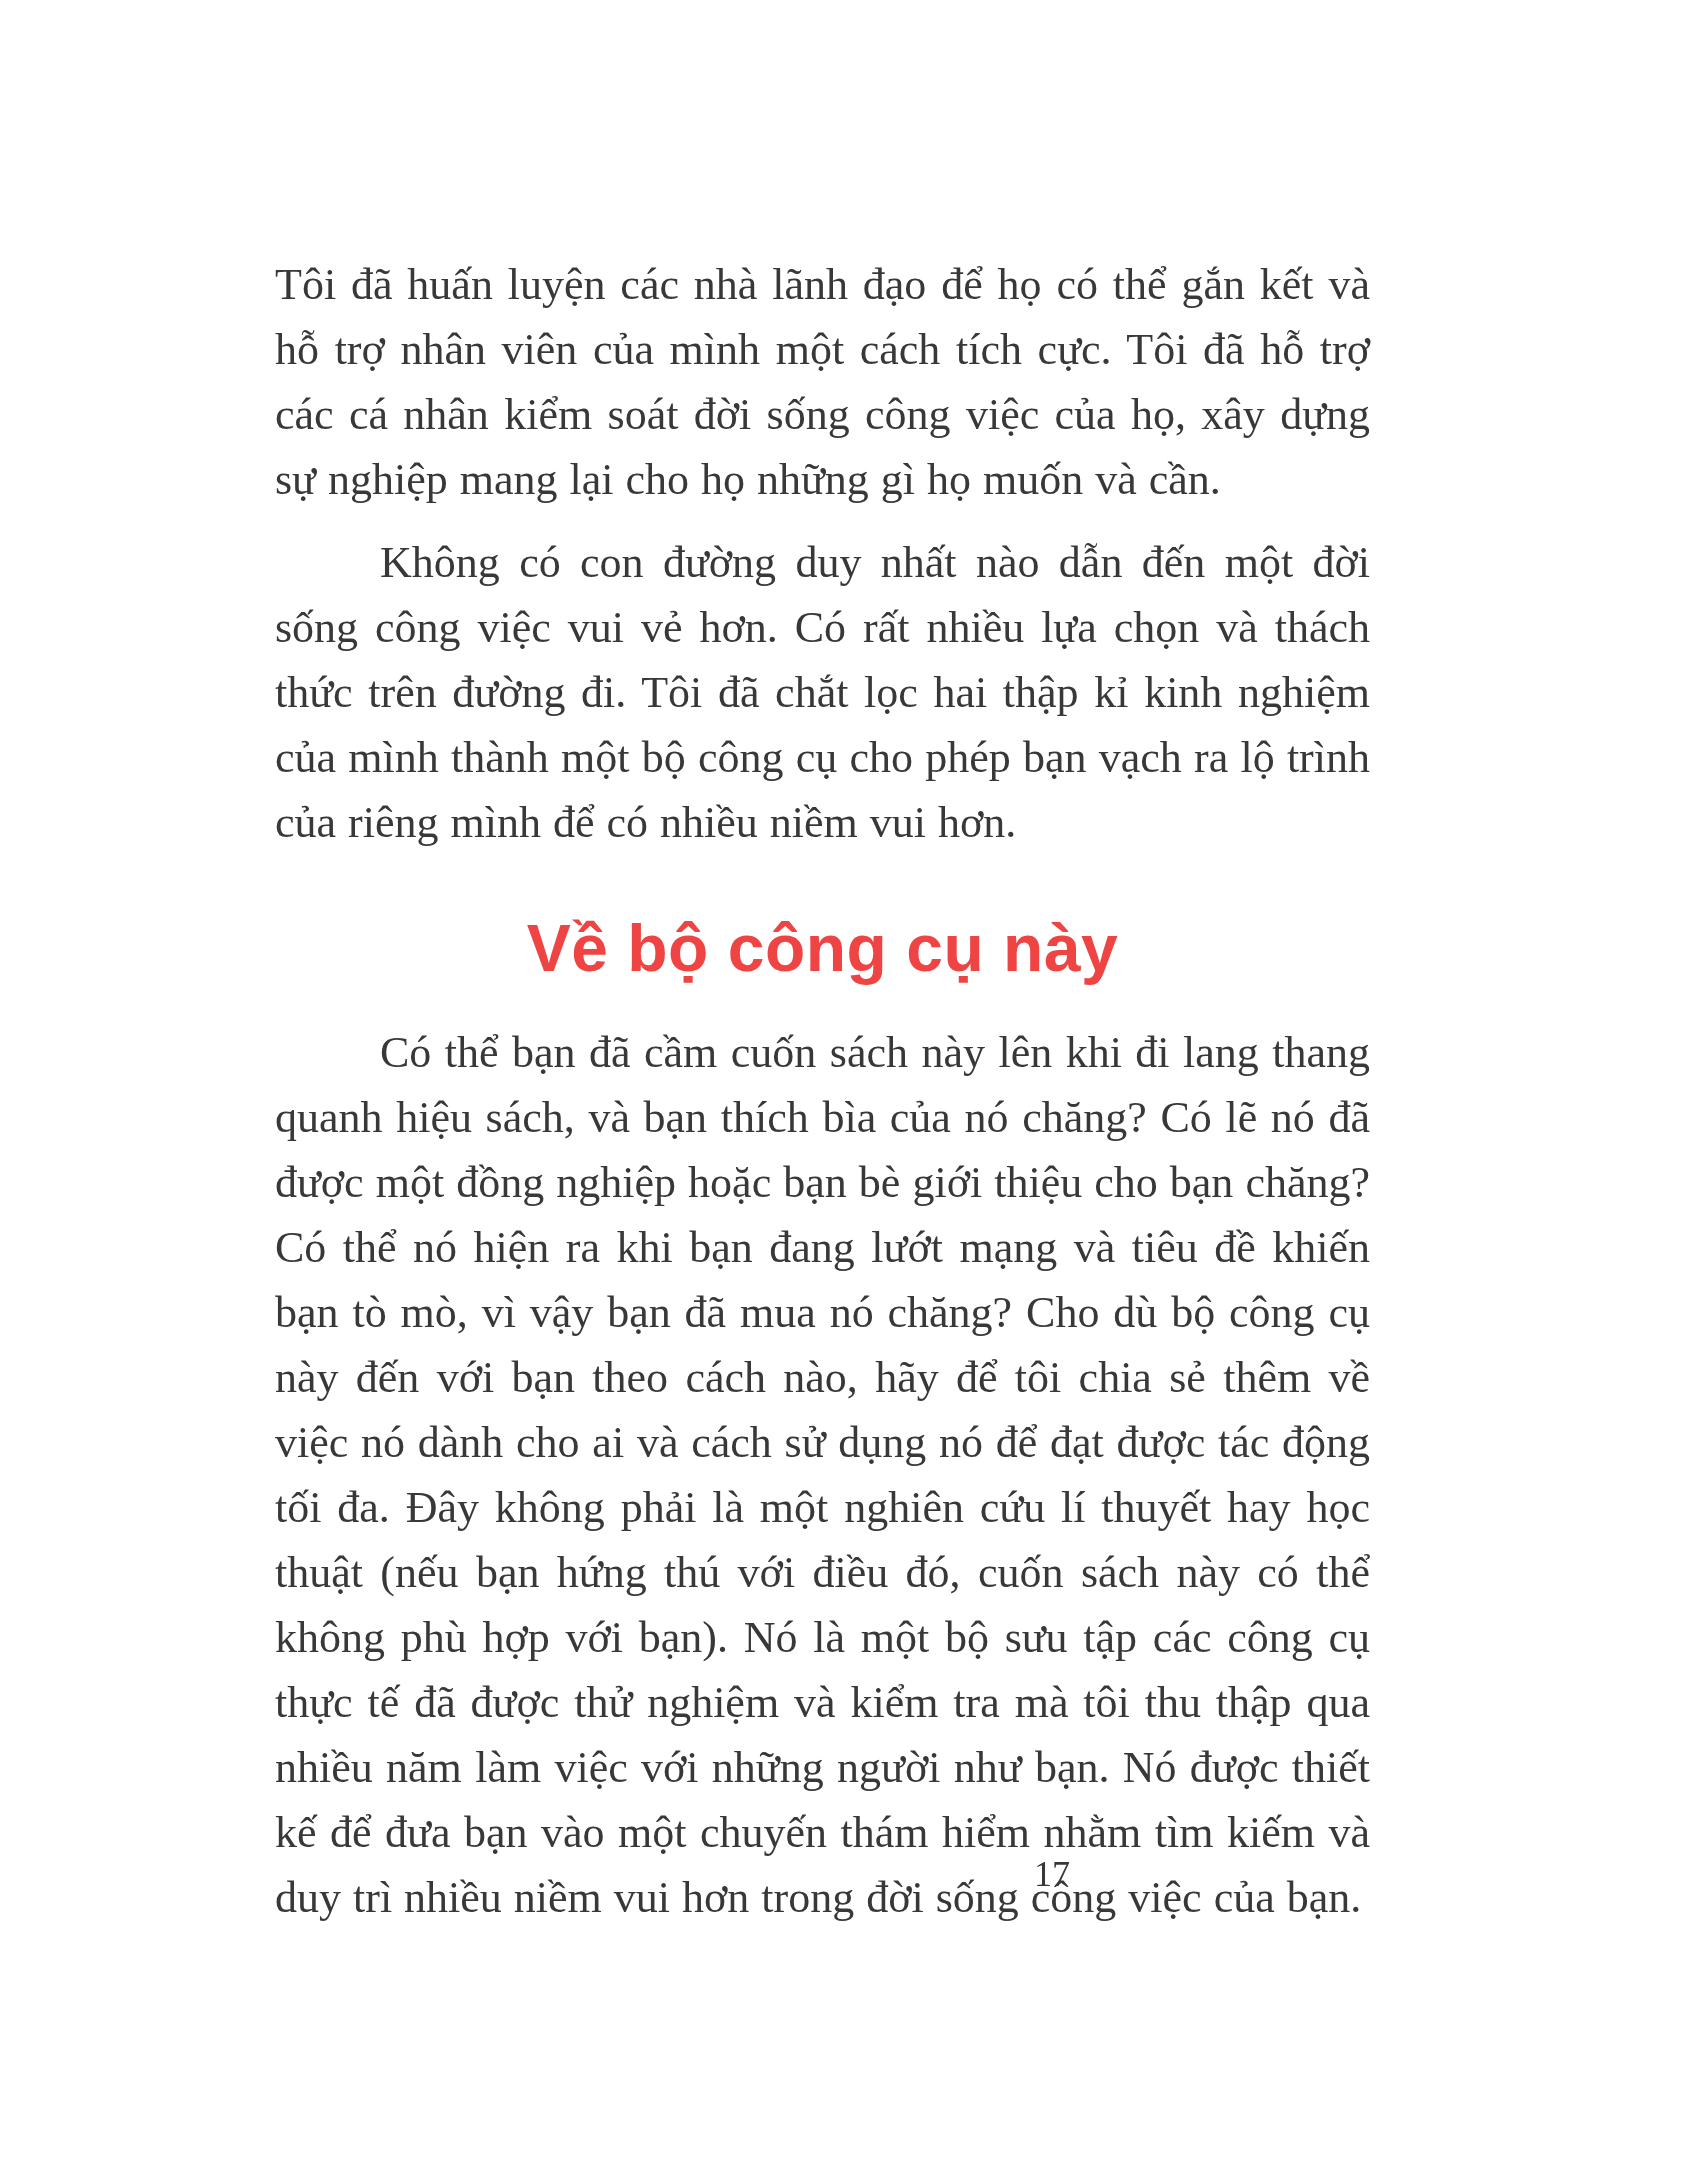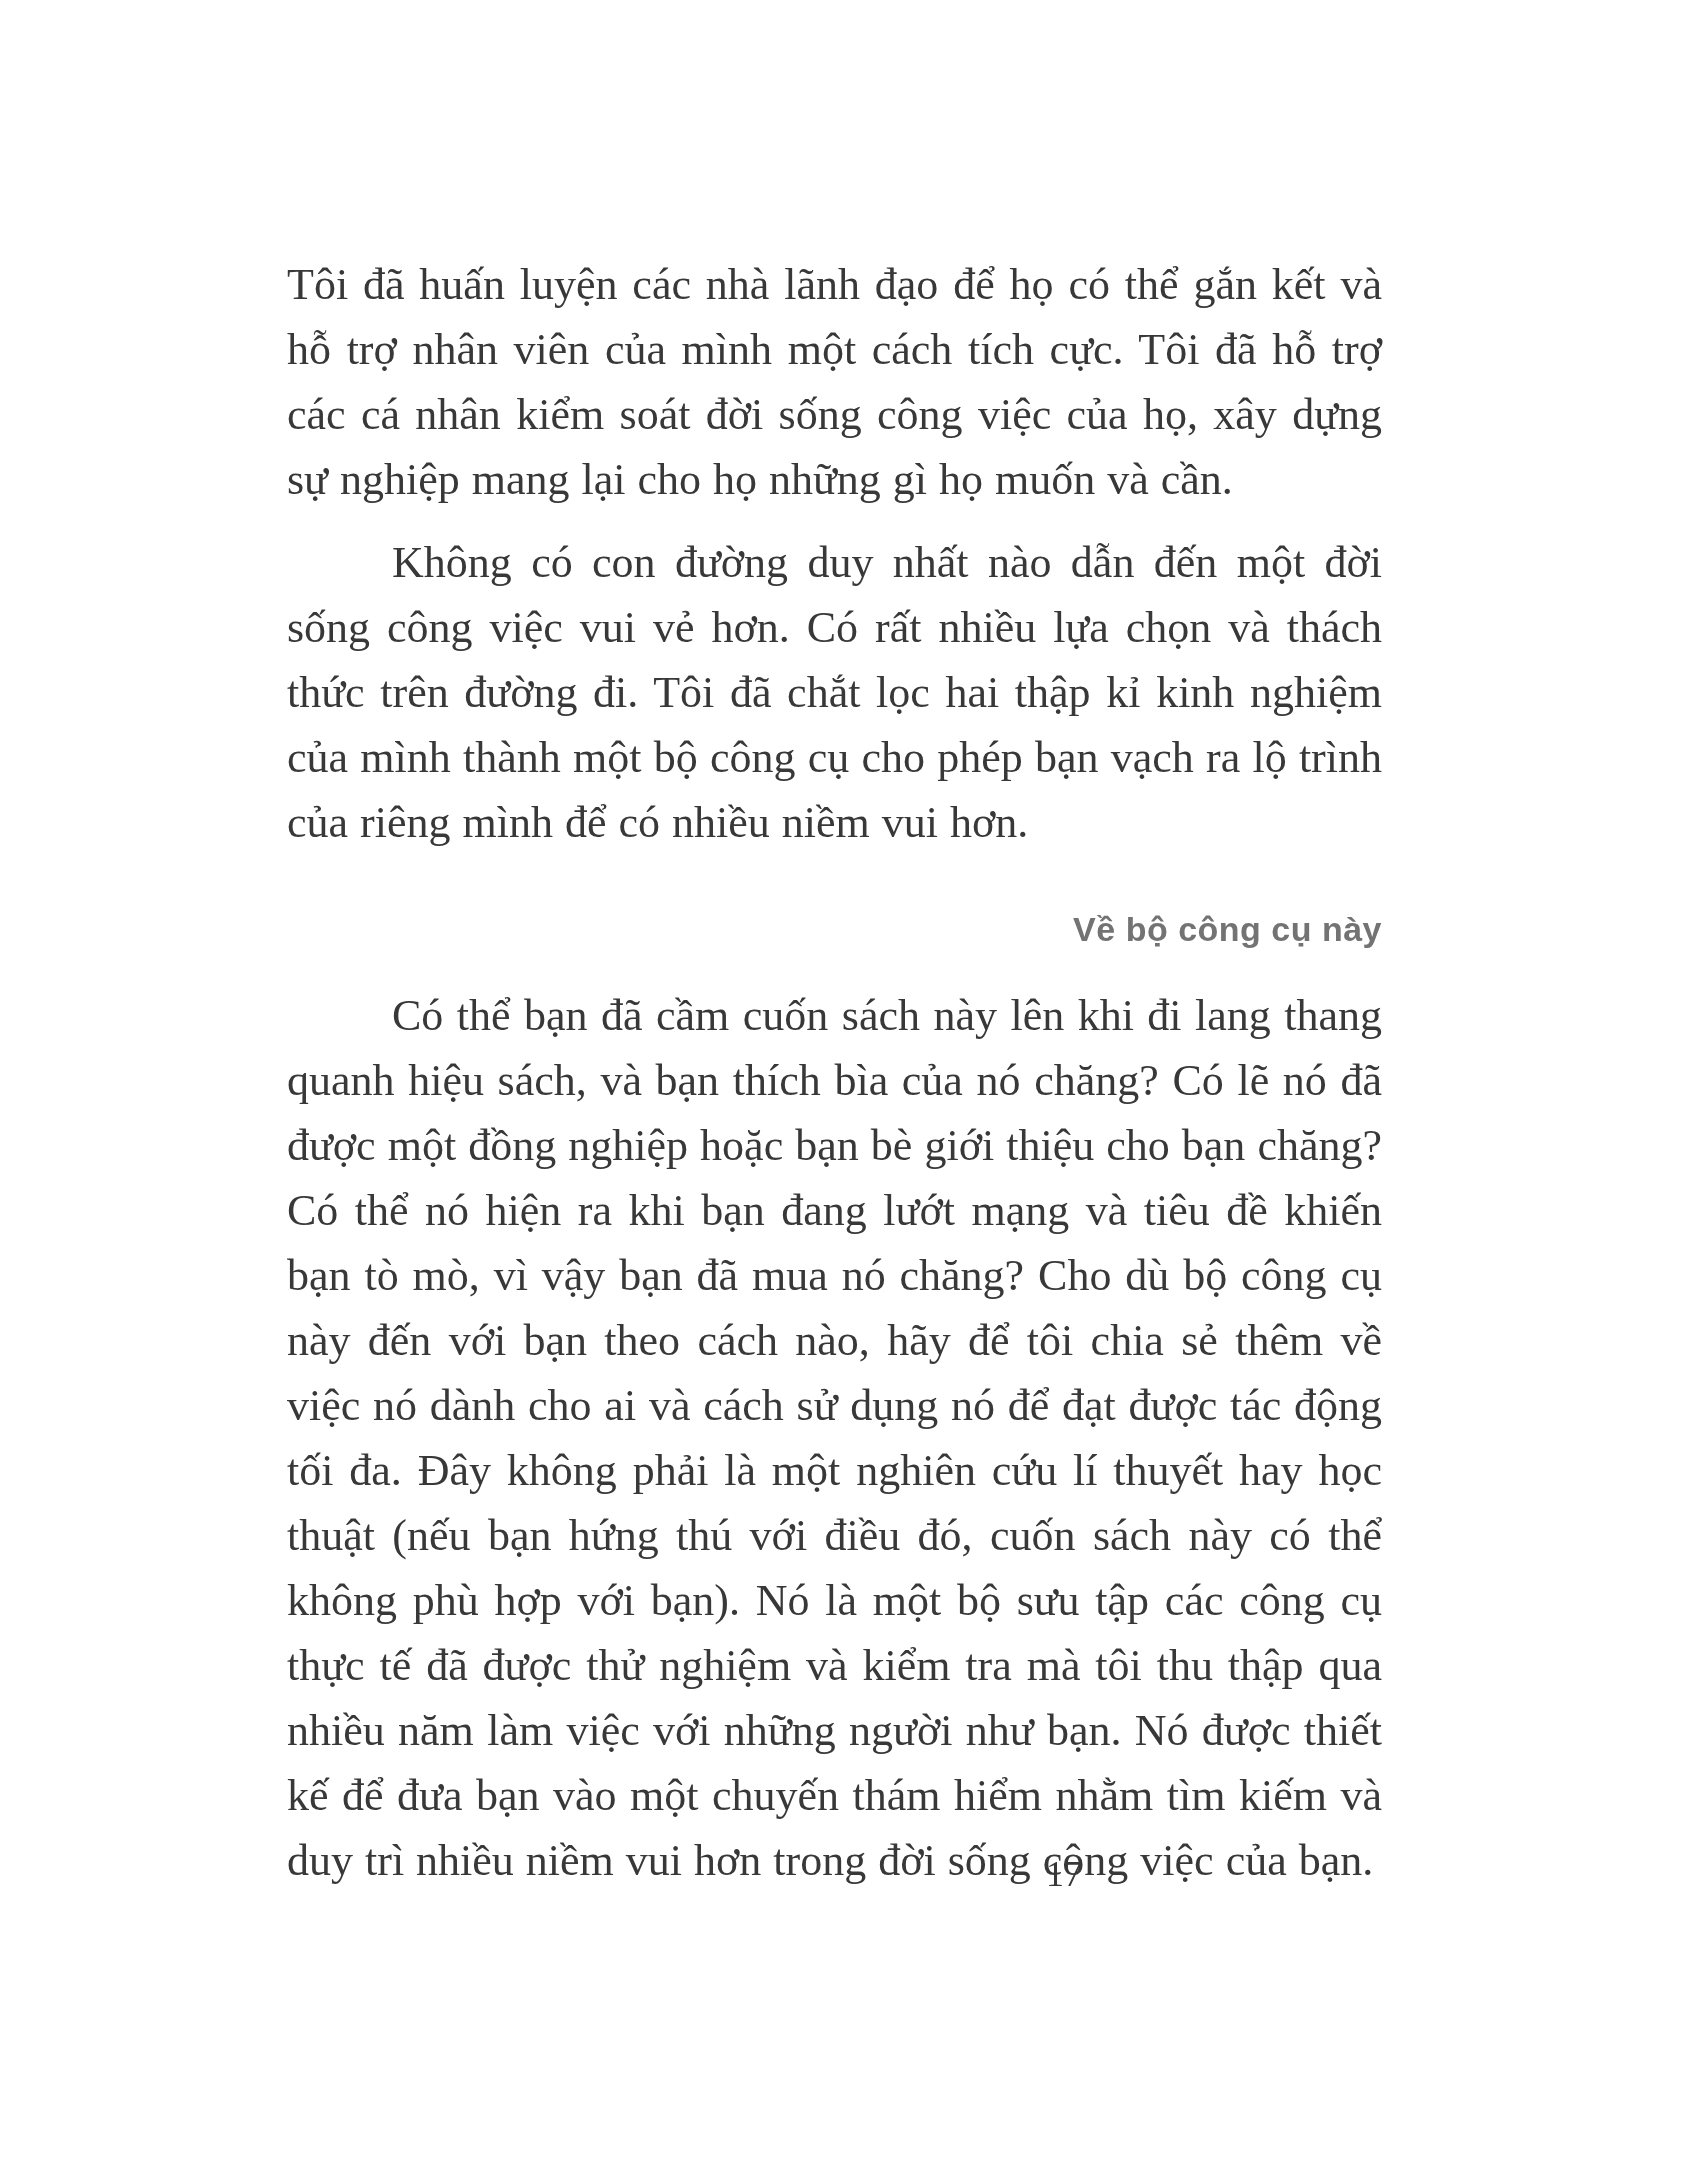--- a/index.html
+++ b/index.html
@@ -8,46 +8,45 @@
     background: #ffffff;
   }
   .page {
     position: relative;
     width: 1384px;
     height: 2178px;
     background: #ffffff;
     font-family: "Liberation Serif", serif;
     color: #383838;
     overflow: hidden;
-    margin-left: 12px;
   }
   .content {
     position: absolute;
     left: 275px;
     top: 252px;
     width: 1095px;
   }
   .para {
     font-size: 44px;
     line-height: 65px;
     text-align: justify;
     margin: 0 0 18px 0;
     word-spacing: 1px;
   }
   .para.indent {
     text-indent: 105px;
   }
   .section-heading {
     font-family: "Liberation Sans", sans-serif;
-    color: #737373;
-    font-size: 34px;
+    color: #ef4444;
+    font-size: 66px;
     font-weight: 600;
     letter-spacing: 0.5px;
     margin: 55px 0 34px 0;
-    text-align: right;
+    text-align: center;
     text-indent: 0;
   }
   .page-number {
     position: absolute;
     top: 1853px;
     right: 314px;
     font-size: 36px;
     color: #383838;
     font-family: "Liberation Serif", serif;
   }

